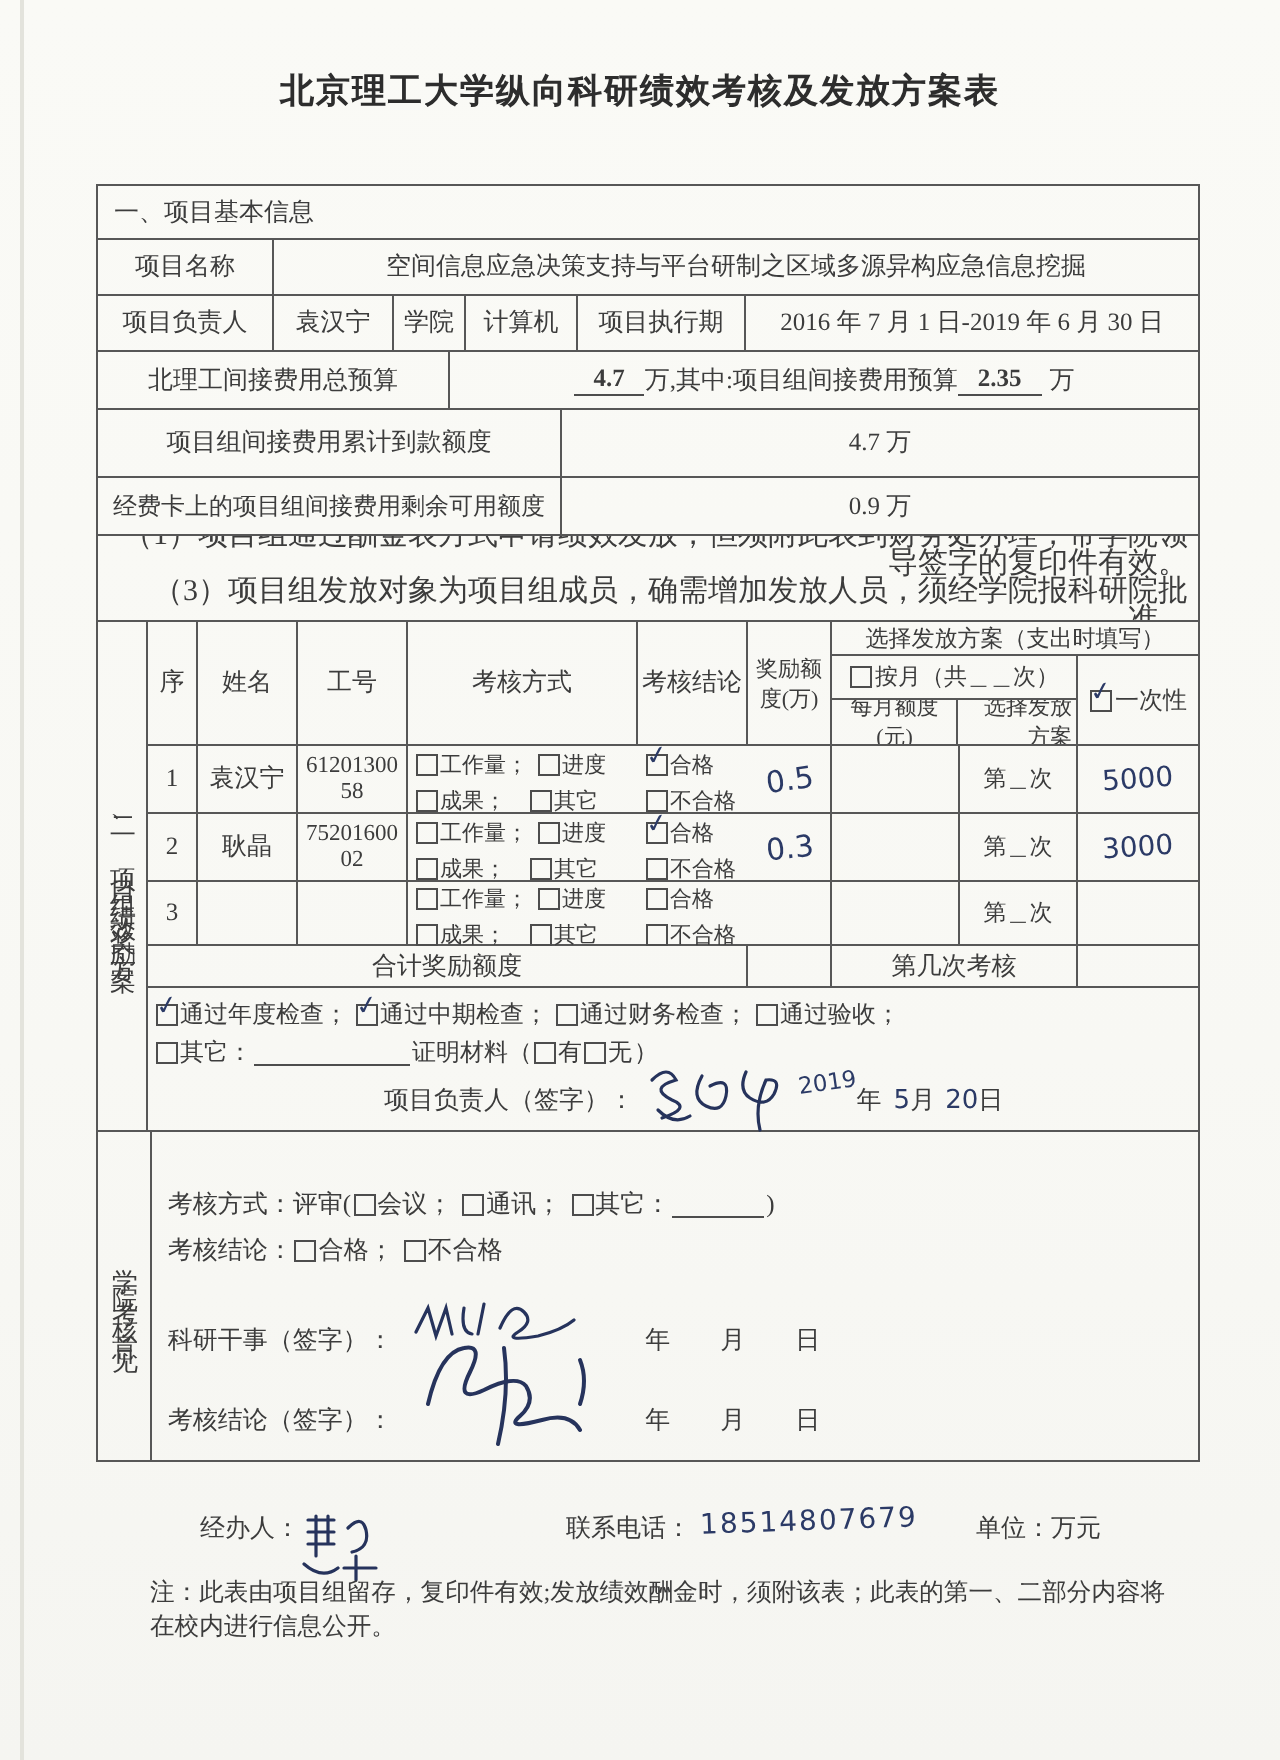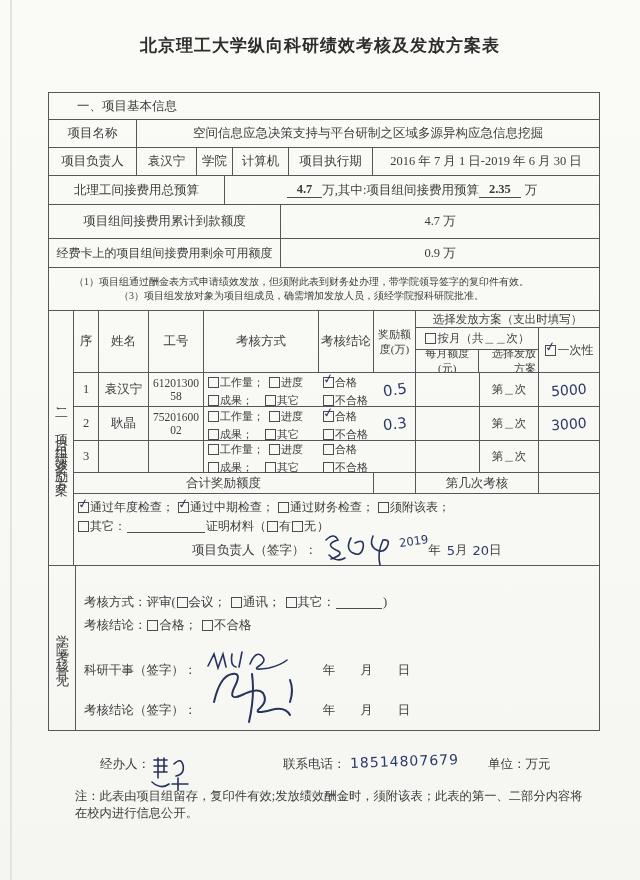--- a/index.html
+++ b/index.html
@@ -10,40 +10,40 @@
   .title{position:absolute;top:34px;left:0;width:100%;text-align:center;
          font-family:"Liberation Sans","DejaVu Sans",sans-serif;font-weight:bold;
          font-size:17px;letter-spacing:1px;color:#2d2d2d;}
   .ftable{position:absolute;left:48px;top:92px;width:552px;border:1.2px solid #575757;box-sizing:border-box;
           font-size:12.5px;}
   .row{display:flex;border-bottom:1px solid #575757;box-sizing:border-box;}
   .row.last{border-bottom:none;}
   .c{display:flex;align-items:center;justify-content:center;text-align:center;
      box-sizing:border-box;border-right:1px solid #575757;padding:0 2px;overflow:hidden;}
   .c.last{border-right:none;text-align:right;}
-  .c.la{justify-content:flex-start;text-align:left;margin-left:20px;}
+  .c.la{justify-content:flex-start;text-align:left;}
   .col{display:flex;flex-direction:column;box-sizing:border-box;}
   .sechdr{padding-left:8px;}
   .vtext{writing-mode:vertical-rl;text-orientation:upright;letter-spacing:6px;font-size:13px;}
   .small{font-size:11px;}
   .f115{font-size:11.5px;}
   .f12{font-size:12px;}
   .idnum{word-break:break-all;line-height:13px;font-size:11.5px;}
   .cb{display:inline-block;width:9px;height:9px;border:1px solid #4d4d4d;margin-right:2px;
       position:relative;vertical-align:-1px;flex:none;}
   .cb.checked::after{content:"\2713";position:absolute;left:-1px;top:-7px;font-size:13px;
       color:#2b3a66;transform:rotate(-10deg);font-family:"DejaVu Sans",sans-serif;}
   .blank{display:inline-block;border-bottom:1px solid #4d4d4d;height:12px;vertical-align:-2px;}
   .uline{border-bottom:1px solid #4d4d4d;padding:0 10px;font-weight:600;}
   .hw{font-family:"DejaVu Sans",sans-serif;color:#2b3a66;}
   .chkline{display:flex;align-items:center;padding:3px 0 0 4px;}
   .chkline span{margin-right:1px;}
   .sig{position:relative;}
   .abs{position:absolute;}
-  .notes{display:block;padding:2px 5px;font-size:10px;line-height:14.2px;text-align:center;}
+  .notes{display:block;padding:2px 5px;font-size:15px;line-height:14.2px;text-align:right;}
   .notepara{position:absolute;top:788px;left:75px;width:508px;font-size:12.3px;line-height:17px;}
   svg.scribble{overflow:visible;}
 </style>
 </head>
 <body>
 
 <div class="paper">
 
   <div class="title">北京理工大学纵向科研绩效考核及发放方案表</div>
 
@@ -257,21 +257,21 @@
         <div class="row last" style="height:71px">
           <div class="col last" style="width:450px">
             <div class="chkline f12" style="padding-top:5px">
               <span class="cb checked"></span>
                 <span>通过年度检查；</span>
               <span class="cb checked" style="margin-left:3px"></span>
                 <span>通过中期检查；</span>
               <span class="cb" style="margin-left:3px"></span>
                 <span>通过财务检查；</span>
               <span class="cb" style="margin-left:3px"></span>
-                <span>须附该表；</span>
+                <span>通过验收；</span>
             </div>
             <div class="chkline f12" style="padding-top:2px">
               <span class="cb"></span>
                 <span>其它：</span>
               <span class="blank" style="width:78px"></span>
               <span>证明材料（</span>
               <span class="cb"></span>
                 <span>有</span>
               <span class="cb"></span>
                 <span>无</span>

